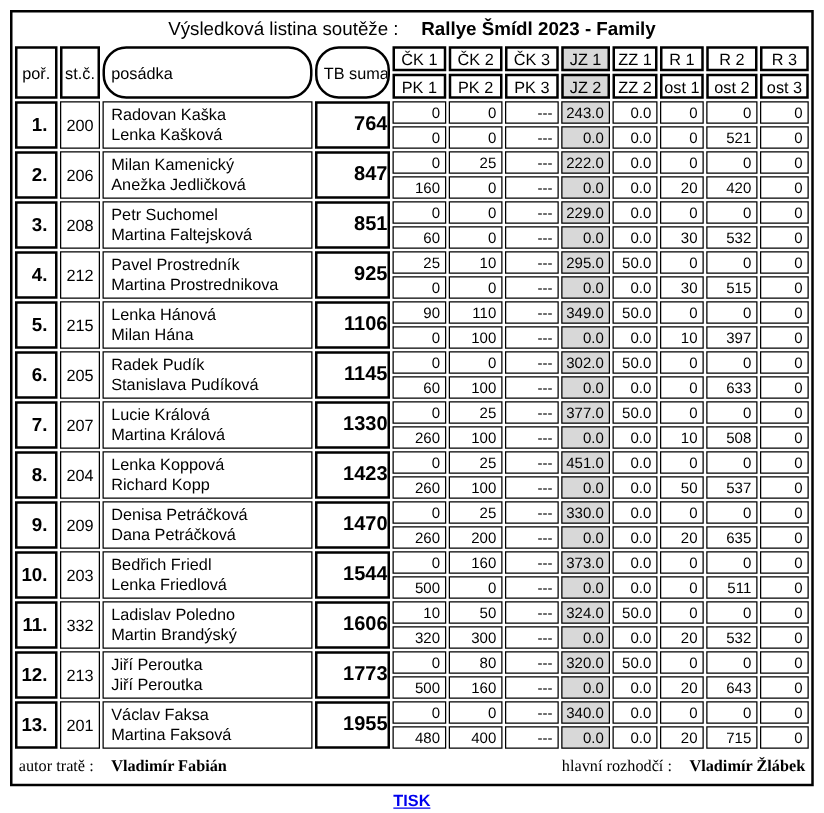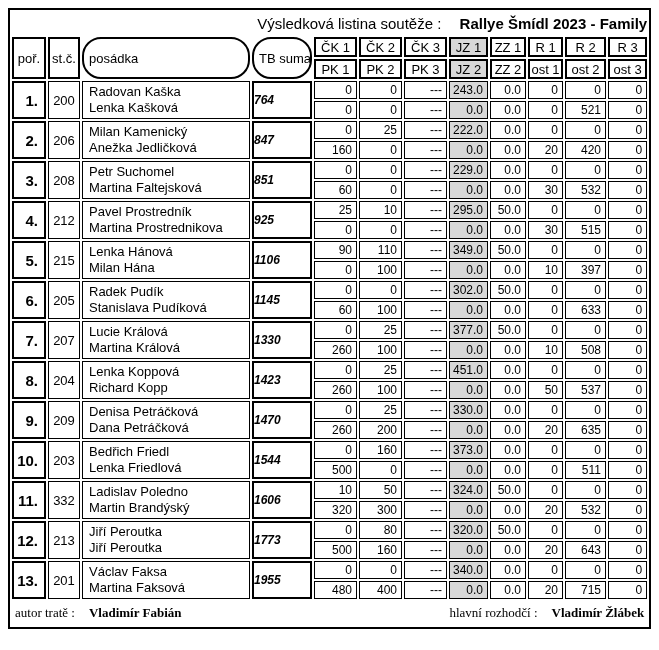--- a/index.html
+++ b/index.html
@@ -23,29 +23,29 @@
     box-sizing: border-box;
     padding: 0;
     border: none;
     overflow: hidden;
     white-space: nowrap;
     vertical-align: middle;
     font-size: 12px;
   }
   .b1 { border: 1px solid #000; }
   .b2 { border: 2px solid #000; }
-  .title-cell { height: 23px; text-align: right; font-size: 15px; }
+  .title-cell { height: 23px; text-align: center; font-size: 15px; }
   .title-cell .t-event { font-weight: bold; margin-left: 14px; }
   .hcell { height: 20px; text-align: center; font-size: 13px; }
   .hcell.left { text-align: left; padding-left: 5px; border-radius: 19px; }
   .jz { background: var(--hl, #d8d8d8); }
   .por-cell { font-weight: bold; font-size: 15px; text-align: right; padding-right: 6px; }
   .num-cell { text-align: center; font-size: 13px; }
   .crew-cell { text-align: left; padding-left: 6px; font-size: 13px; line-height: 16px; }
-  .tb-cell { font-weight: bold; font-size: 12px; text-align: left; font-style: italic; }
+  .tb-cell { font-weight: bold; font-size: 16px; text-align: right; }
   .score { height: 18px; text-align: right; padding-right: 4px; font-size: 12px; }
   .footer-cell { height: 24px; font-size: 13px; font-family: Liberation Serif, serif; }
   .footer-inner { display: flex; justify-content: space-between; align-items: center; padding: 0 3px; }
   .fgroup b { margin-left: 14px; }
   .tisk {
     display: block;
     margin-top: 4px;
     width: 643px;
     text-align: center;
     font-size: 13px;
@@ -462,13 +462,14 @@
       <tr>
         <td class="footer-cell" colspan="12">
           <div class="footer-inner">
             <div class="fgroup"><span>autor tratě :</span><b>Vladimír Fabián</b></div>
             <div class="fgroup"><span>hlavní rozhodčí :</span><b>Vladimír Žlábek</b></div>
           </div>
         </td>
       </tr>
     </tfoot>
   </table>
+  <a class="tisk" href="#">TISK</a>
 </div>
 
 </body></html>

